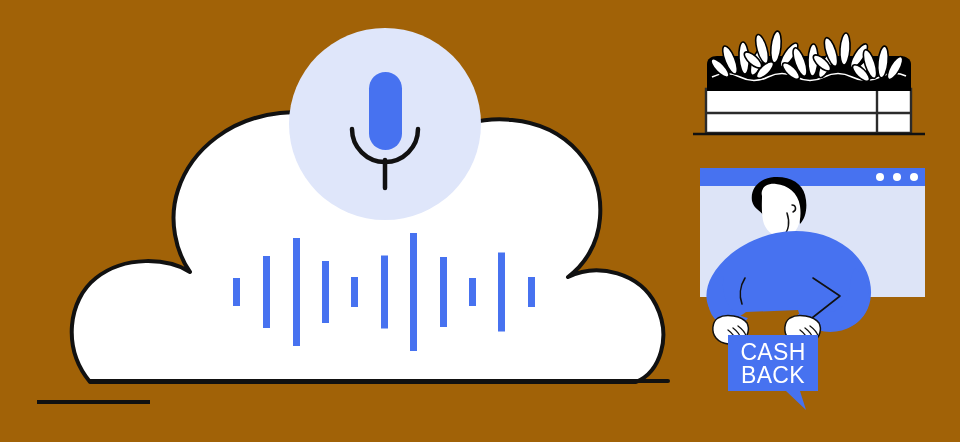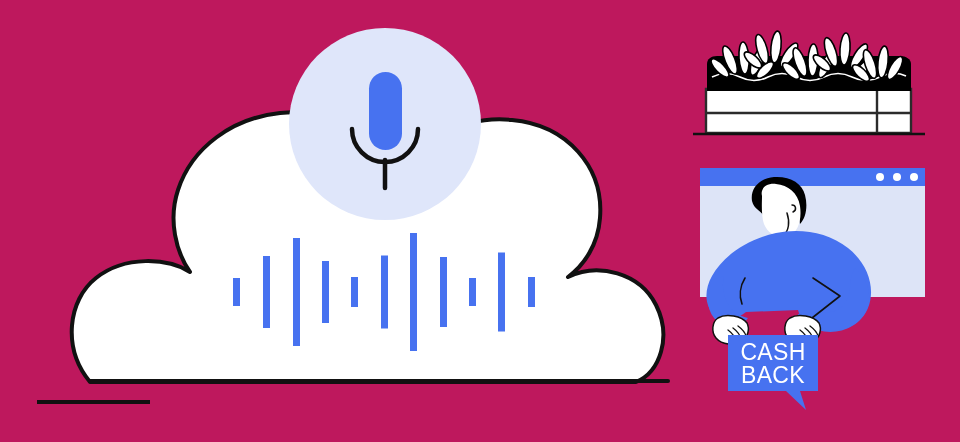--- a/index.html
+++ b/index.html
@@ -7,21 +7,21 @@
     padding: 0;
     background: #ffffff;
   }
   body {
     font-family: "Liberation Sans", sans-serif;
   }
   #scene {
     position: relative;
     width: 960px;
     height: 442px;
-    background: #be185d;
+    background: #a16207;
     overflow: hidden;
   }
   .layer {
     position: absolute;
     top: 0;
     left: 0;
     width: 960px;
     height: 442px;
   }
   .cash-text {

